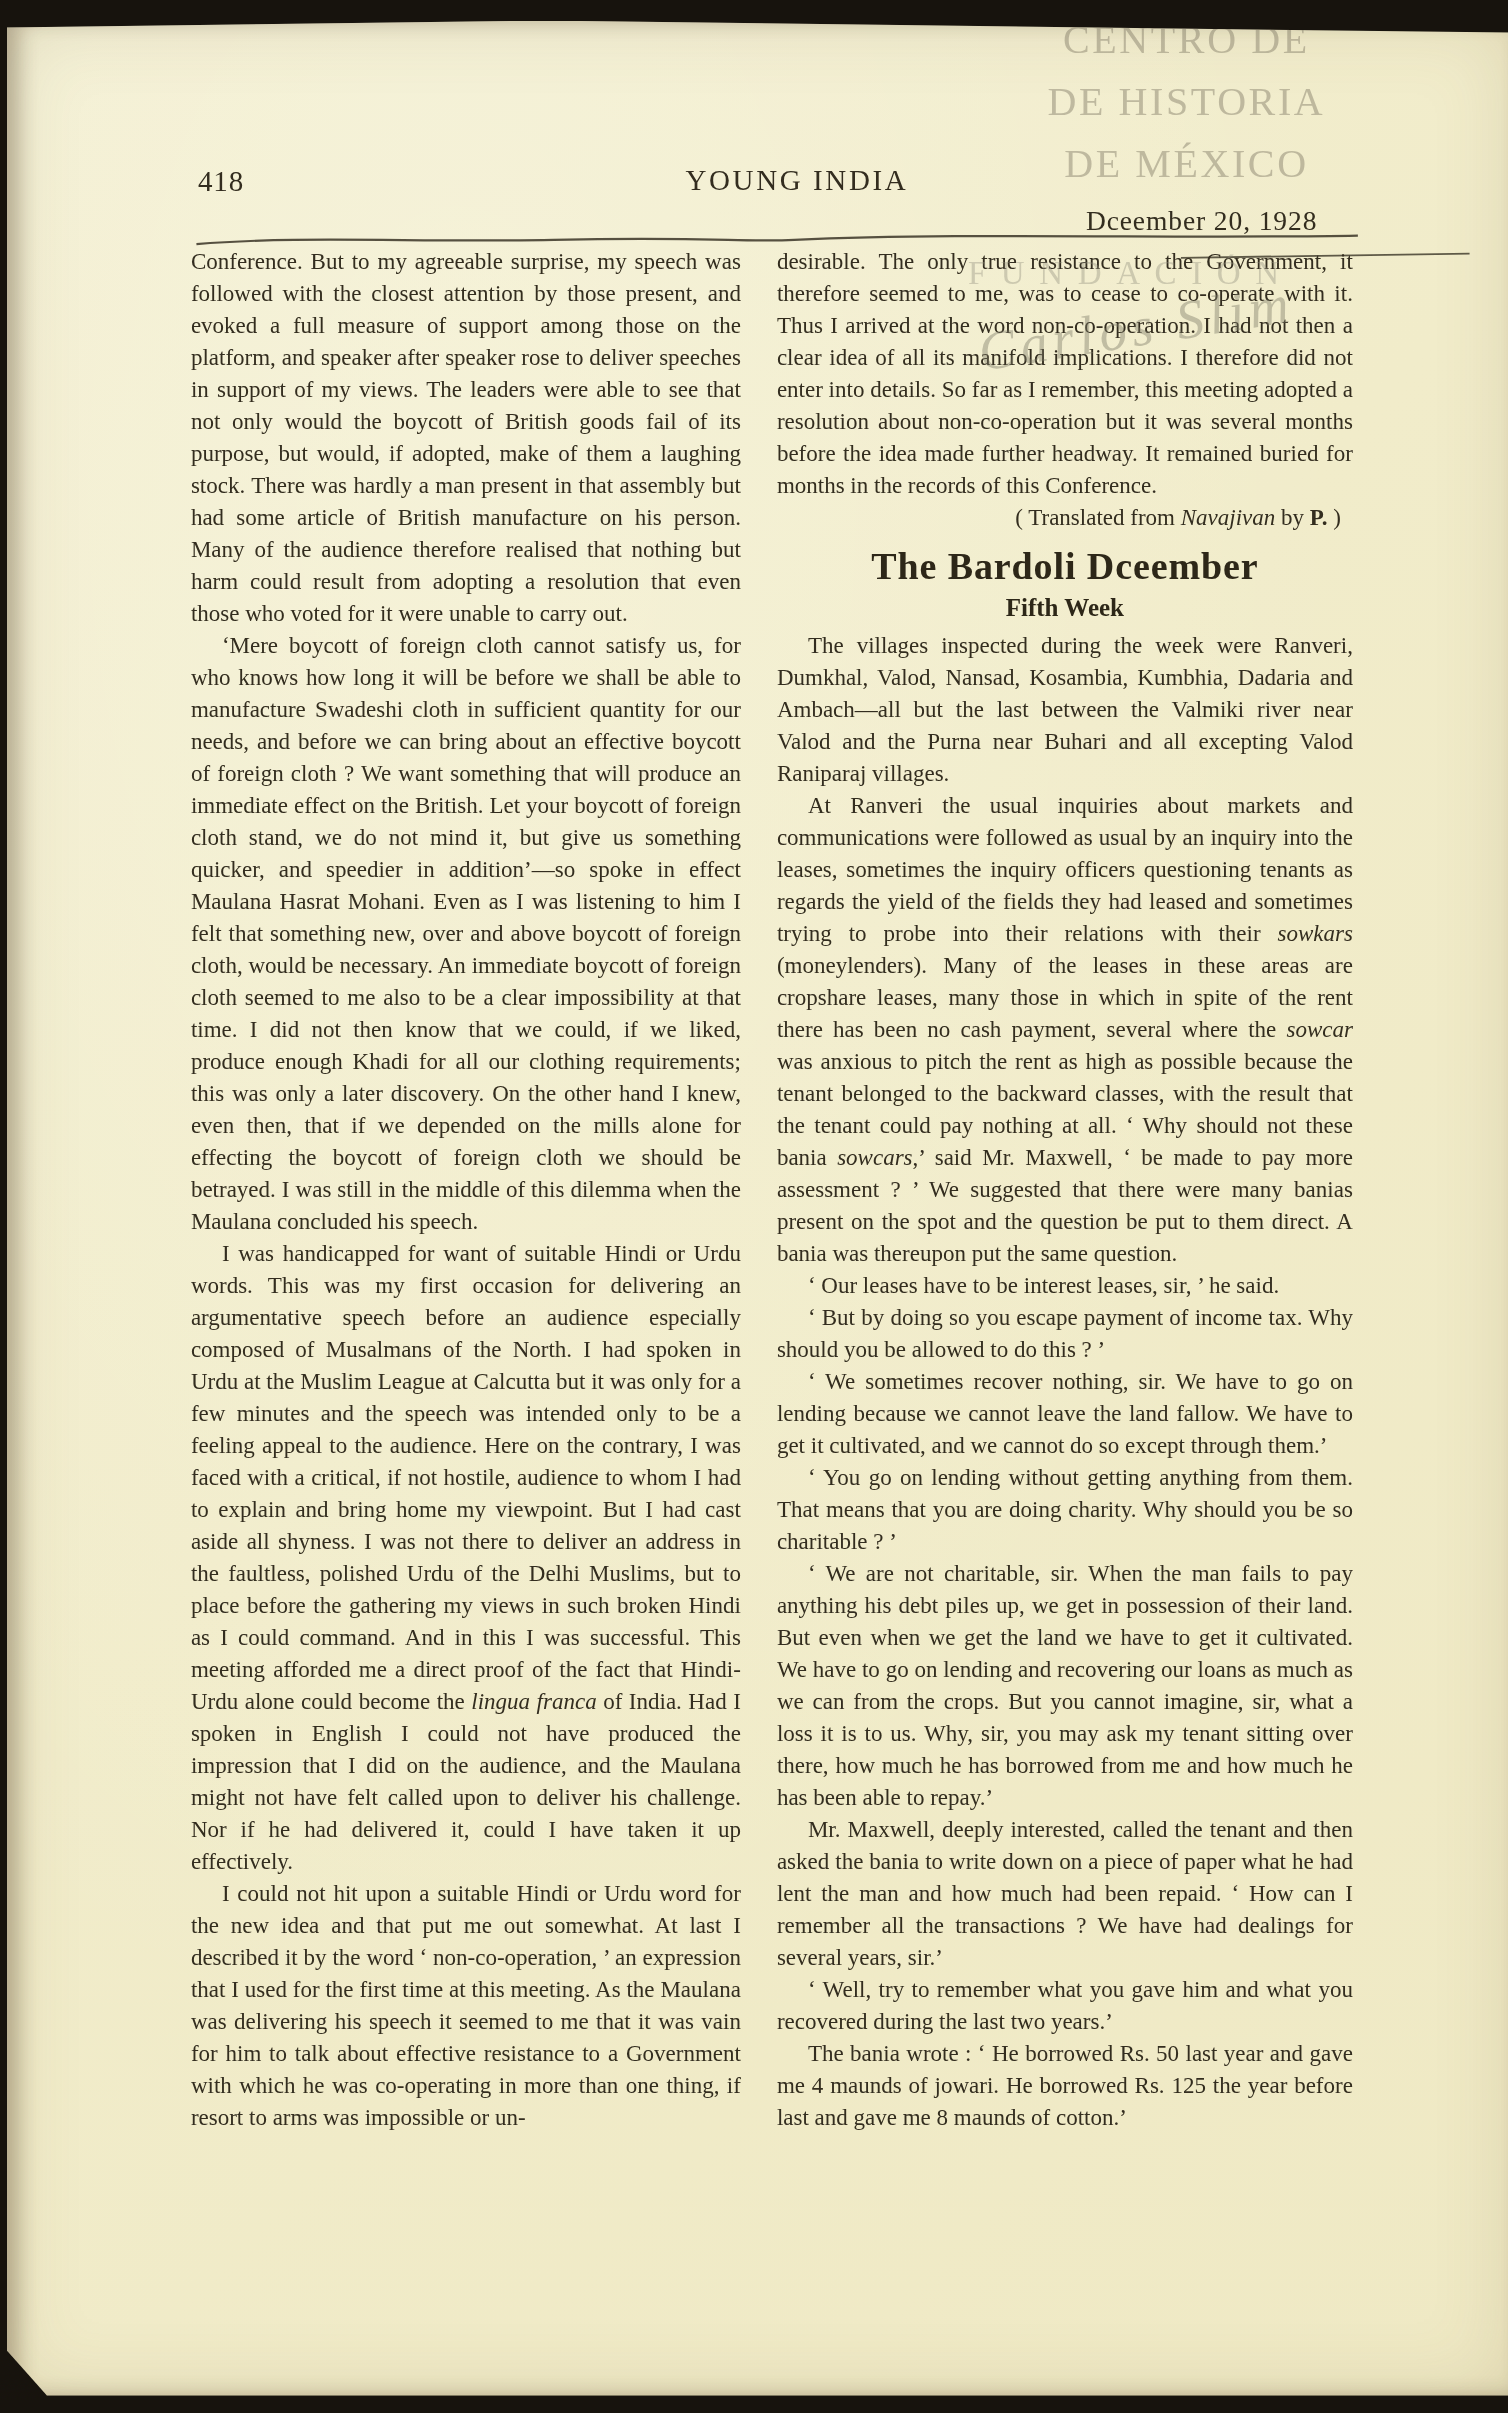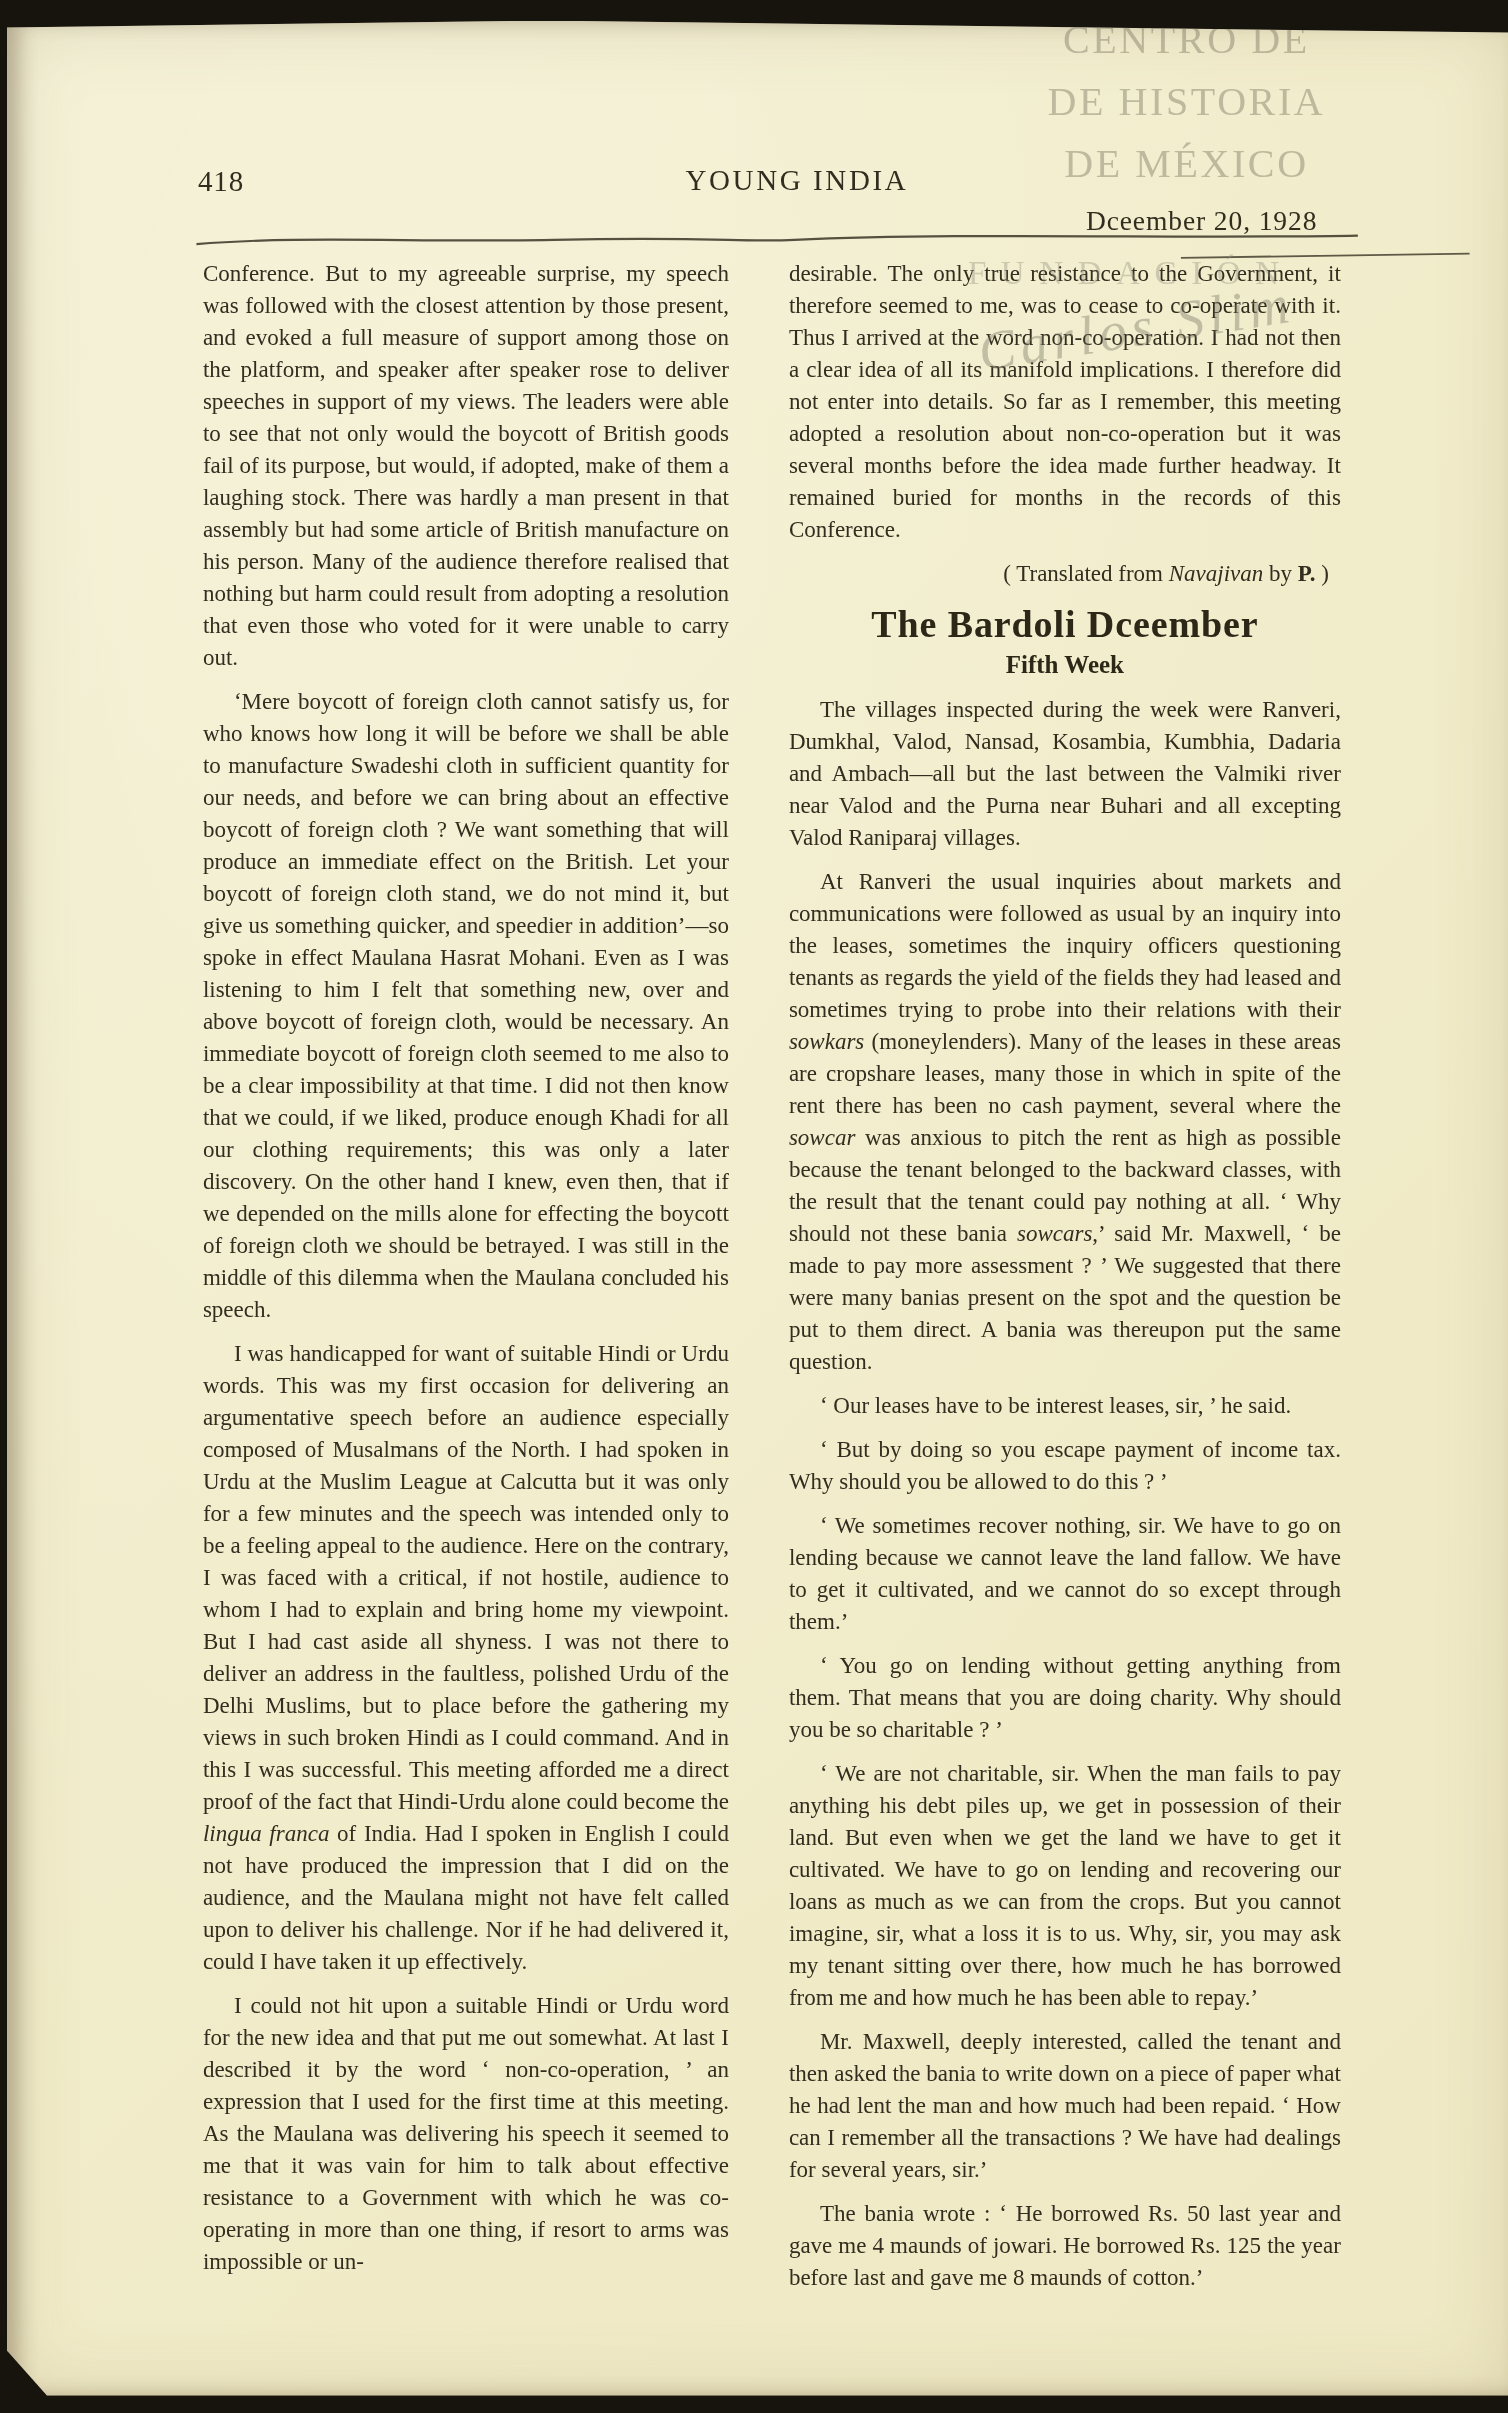--- a/index.html
+++ b/index.html
@@ -38,21 +38,21 @@
   .pagenum{position:absolute;left:191px;top:144px;font-size:29px;letter-spacing:0.9px;}
   .jtitle{position:absolute;left:601px;top:143px;width:378px;text-align:center;
           font-size:29px;font-weight:normal;letter-spacing:2.6px;}
   .jdate{position:absolute;left:1079px;top:144px;font-size:27.5px;letter-spacing:0.9px;margin-top:40px;}
   .rule{position:absolute;left:186px;top:192px;z-index:1;}
   
   .col{position:absolute;top:225px;font-size:23px;line-height:32px;
        text-align:justify;z-index:2;}
   .col-left{left:184px;width:550px;}
   .col-right{left:770px;width:576px;}
-  .col p{margin:12px;}
+  .col p{margin:0;}
   .col p.indent{text-indent:31px;}
   .credit{text-align:right !important;padding-right:12px;}
   .article-title{
     margin:10.3px 0 0 0;font-size:38px;line-height:45px;font-weight:bold;
     text-align:center;letter-spacing:0.9px;color:#2d2718;
   }
   .article-subtitle{
     margin:1.7px 0 5.2px 0;font-size:25px;line-height:34px;font-weight:bold;
     text-align:center;color:#2d2718;
   }
@@ -97,18 +97,19 @@
     <h3 class="article-subtitle">Fifth Week</h3>
     <div id="right-article">
         <p class="indent">The villages inspected during the week were Ranveri, Dumkhal, Valod, Nansad, Kosambia, Kumbhia, Dadaria and Ambach—all but the last between the Valmiki river near Valod and the Purna near Buhari and all excepting Valod Raniparaj villages.</p>
         <p class="indent">At Ranveri the usual inquiries about markets and communications were followed as usual by an inquiry into the leases, sometimes the inquiry officers questioning tenants as regards the yield of the fields they had leased and sometimes trying to probe into their relations with their <i>sowkars</i> (moneylenders).  Many of the leases in these areas are cropshare leases, many those in which in spite of the rent there has been no cash payment, several where the <i>sowcar</i> was anxious to pitch the rent as high as possible because the tenant belonged to the backward classes, with the result that the tenant could pay nothing at all.  ‘ Why should not these bania <i>sowcars</i>,’ said Mr. Maxwell, ‘ be made to pay more assessment ? ’  We suggested that there were many banias present on the spot and the question be put to them direct.  A bania was thereupon put the same question.</p>
         <p class="indent">‘ Our leases have to be interest leases, sir, ’ he said.</p>
         <p class="indent">‘ But by doing so you escape payment of income tax. Why should you be allowed to do this ? ’</p>
         <p class="indent">‘ We sometimes recover nothing, sir.  We have to go on lending because we cannot leave the land fallow. We have to get it cultivated, and we cannot do so except through them.’</p>
         <p class="indent">‘ You go on lending without getting anything from them.  That means that you are  doing charity.  Why should you be so charitable ? ’</p>
         <p class="indent">‘ We are not charitable, sir.  When the man fails to pay anything his debt piles up, we get in possession of their land.  But even when we get the land we have to get it cultivated. We have to go on lending and recovering our loans as much as we can from the crops.  But you cannot imagine, sir, what a loss it is to us.  Why, sir, you may ask my tenant sitting over there, how much he has borrowed from me and how much he has been able to repay.’</p>
         <p class="indent">Mr. Maxwell, deeply interested, called the tenant and then asked the bania to write down on a piece of paper what he had lent the man and how much had been repaid.  ‘ How can I remember all the transactions ?  We have had dealings for several years, sir.’</p>
+        <p class="indent">‘ Well, try to remember what you gave him and what you recovered during the last two years.’</p>
         <p class="indent">The bania wrote :  ‘ He borrowed Rs. 50 last year and gave me 4 maunds of jowari.  He borrowed Rs. 125 the year before last and gave me 8 maunds of cotton.’</p>
       </div>
   </div>
 
 </div>
 
 
 </body></html>

